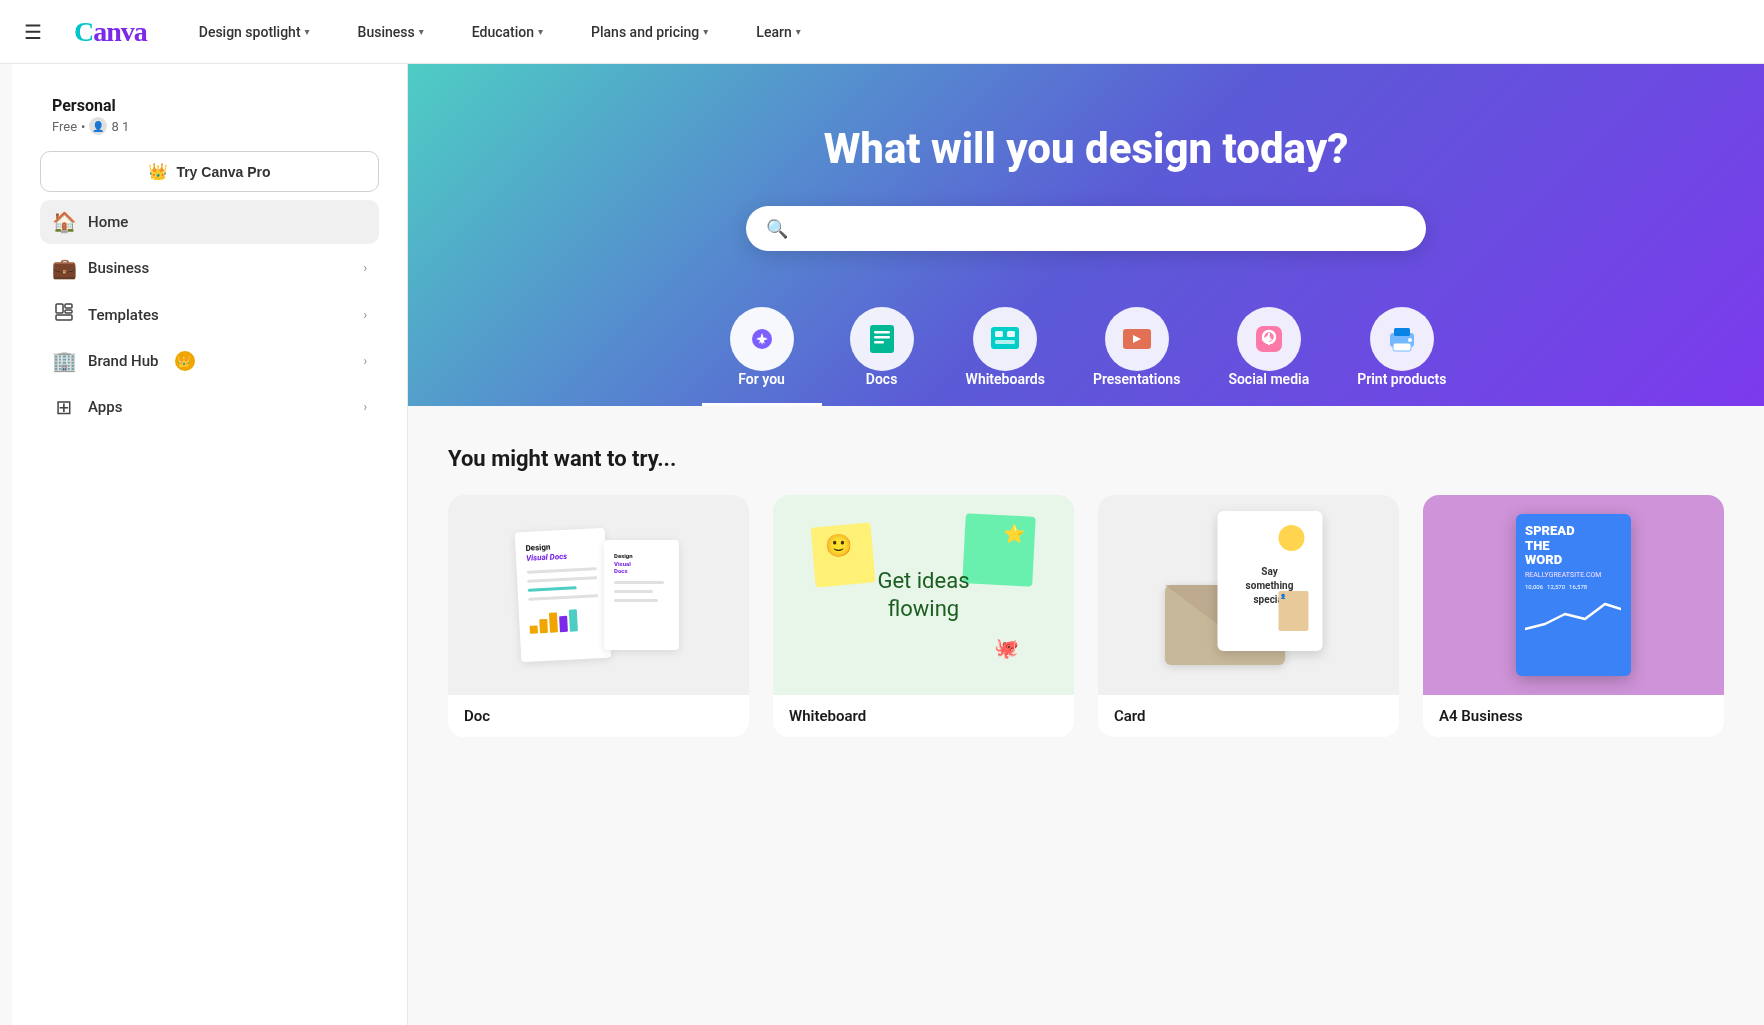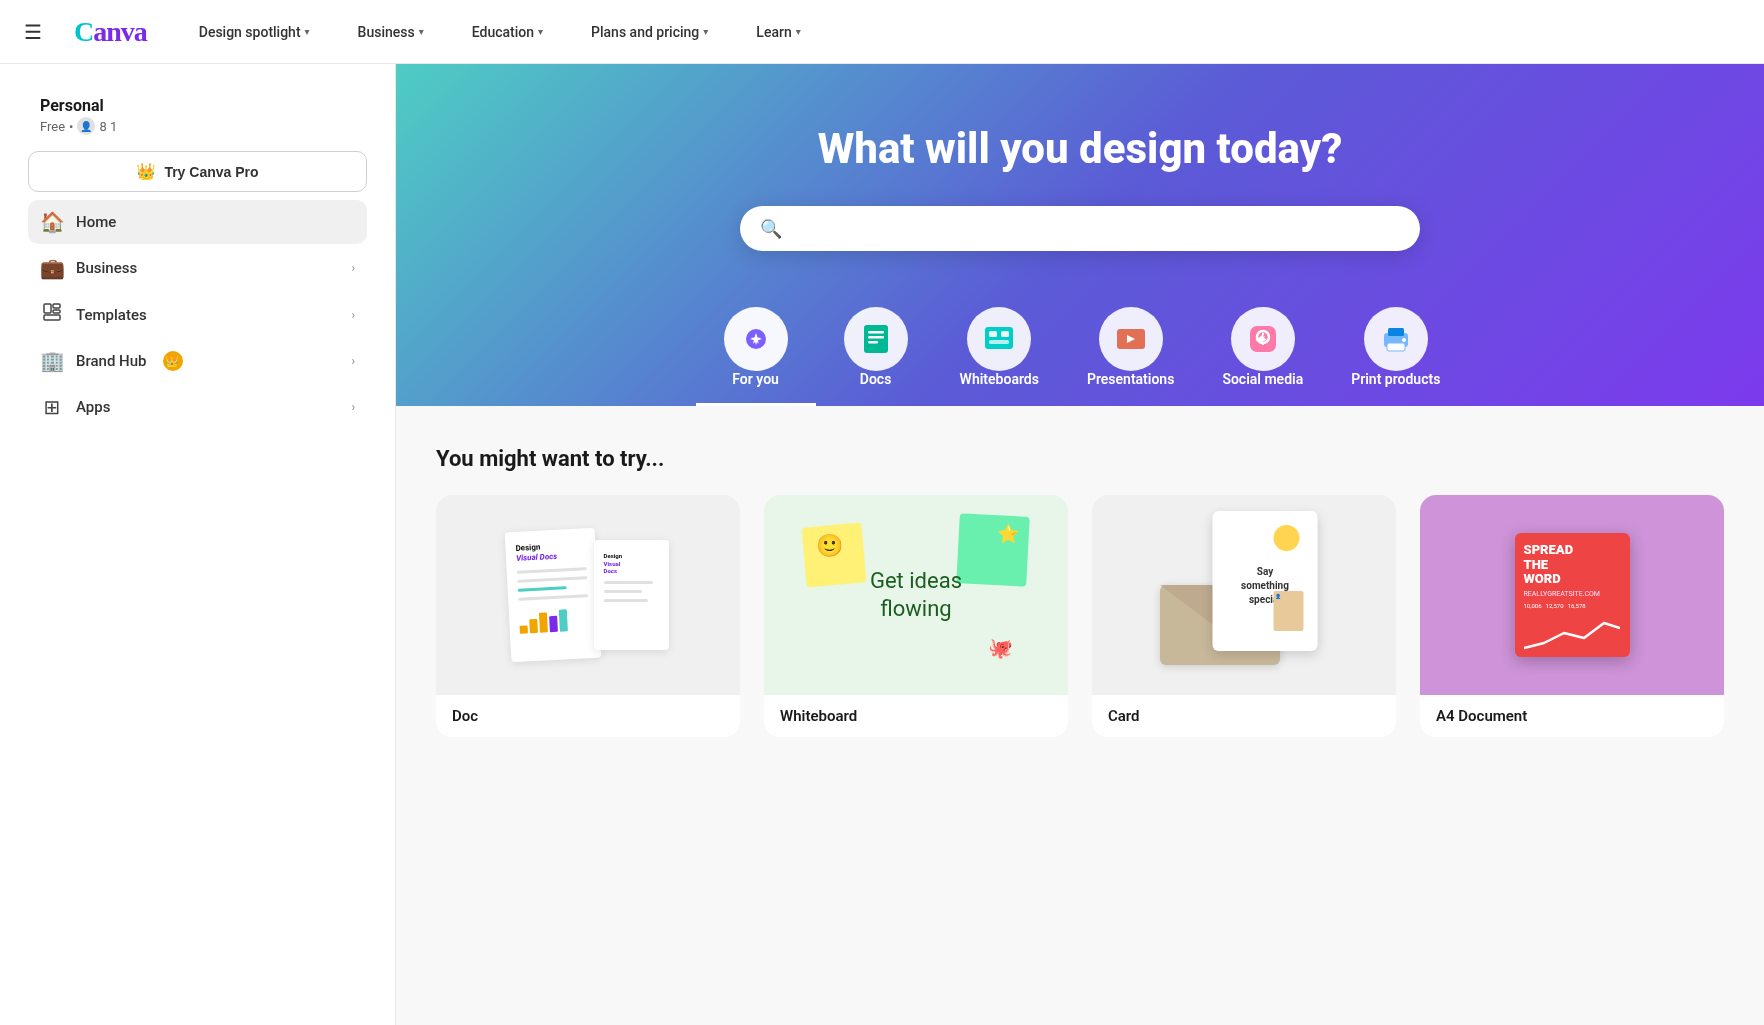--- a/index.html
+++ b/index.html
@@ -24,20 +24,21 @@
     .nav-link .chevron { font-size: 10px; color: #666; }
 
     
     .layout { display: flex; min-height: calc(100vh - 64px); }
 
     
     .sidebar {
       width: 396px; flex-shrink: 0;
       background: #fff; padding: 24px 28px;
       border-right: 1px solid #e8e8e8;
+      margin-left: 12px;
     }
     .user-section { padding: 8px 12px 16px; }
     .user-name { font-size: 16px; font-weight: 700; color: #1a1a1a; }
     .user-sub { font-size: 13px; color: #666; display: flex; align-items: center; gap: 4px; margin-top: 2px; }
     .user-avatar { width: 18px; height: 18px; background: #e0e0e0; border-radius: 50%; display: inline-flex; align-items: center; justify-content: center; font-size: 10px; }
 
     .pro-btn {
       display: flex; align-items: center; justify-content: center; gap: 8px;
       width: 100%; padding: 10px 16px; margin-bottom: 8px;
       border: 1.5px solid #d0d0d0; border-radius: 10px;
@@ -399,33 +400,33 @@
                 </div>
               </div>
             </div>
           </div>
           <div class="card-label">Card</div>
         </div>
 
         <div class="card">
           <div class="card-thumb" style="background:#ce93d8;">
             <div style="display:flex; align-items:center; justify-content:center; width:100%; height:100%;">
-              <div style="background:#ef4444; border-radius:6px; width:115px; height:124px; padding:10px 9px; box-shadow: 0 4px 16px rgba(0,0,0,0.25); color:white;">
+              <div style="background:#3b82f6; border-radius:6px; width:115px; height:162px; padding:10px 9px; box-shadow: 0 4px 16px rgba(0,0,0,0.25); color:white;">
                 <div style="font-size:13px; font-weight:900; line-height:1.1; margin-bottom:4px; text-transform:uppercase;">SPREAD<br>THE<br>WORD</div>
                 <div style="font-size:7px; color:#ffe0ff; margin-bottom:4px;">REALLYGREATSITE.COM</div>
                 <div style="display:flex; gap:4px; font-size:6px; margin-bottom:4px;">
                   <span>10,006</span>
                     <span>12,570</span>
                     <span>16,578</span>
                 </div>
                 <svg width="96" height="40" viewBox="0 0 96 40">
                   <polyline points="0,35 20,30 40,20 60,25 80,10 96,15" fill="none" stroke="white" stroke-width="2.5" stroke-linecap="round" stroke-linejoin="round"></polyline>
                 </svg>
               </div>
             </div>
           </div>
-          <div class="card-label">A4 Document</div>
+          <div class="card-label">A4 Business</div>
         </div>
 
       </div>
     </div>
   </main>
 </div>
 
 </body></html>

